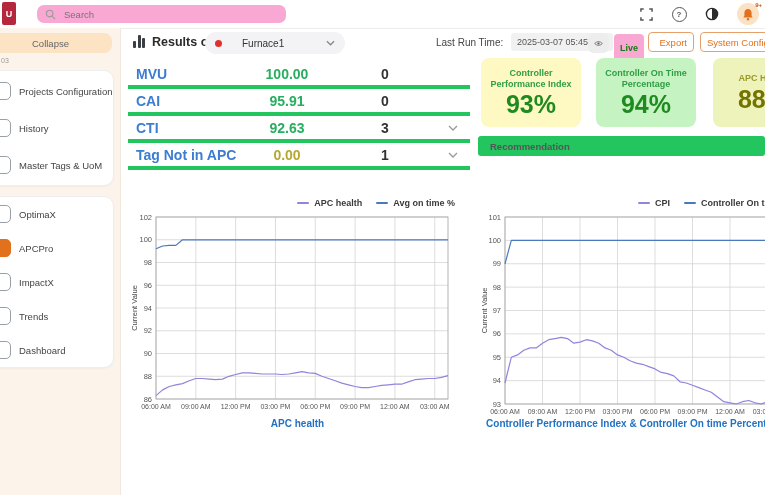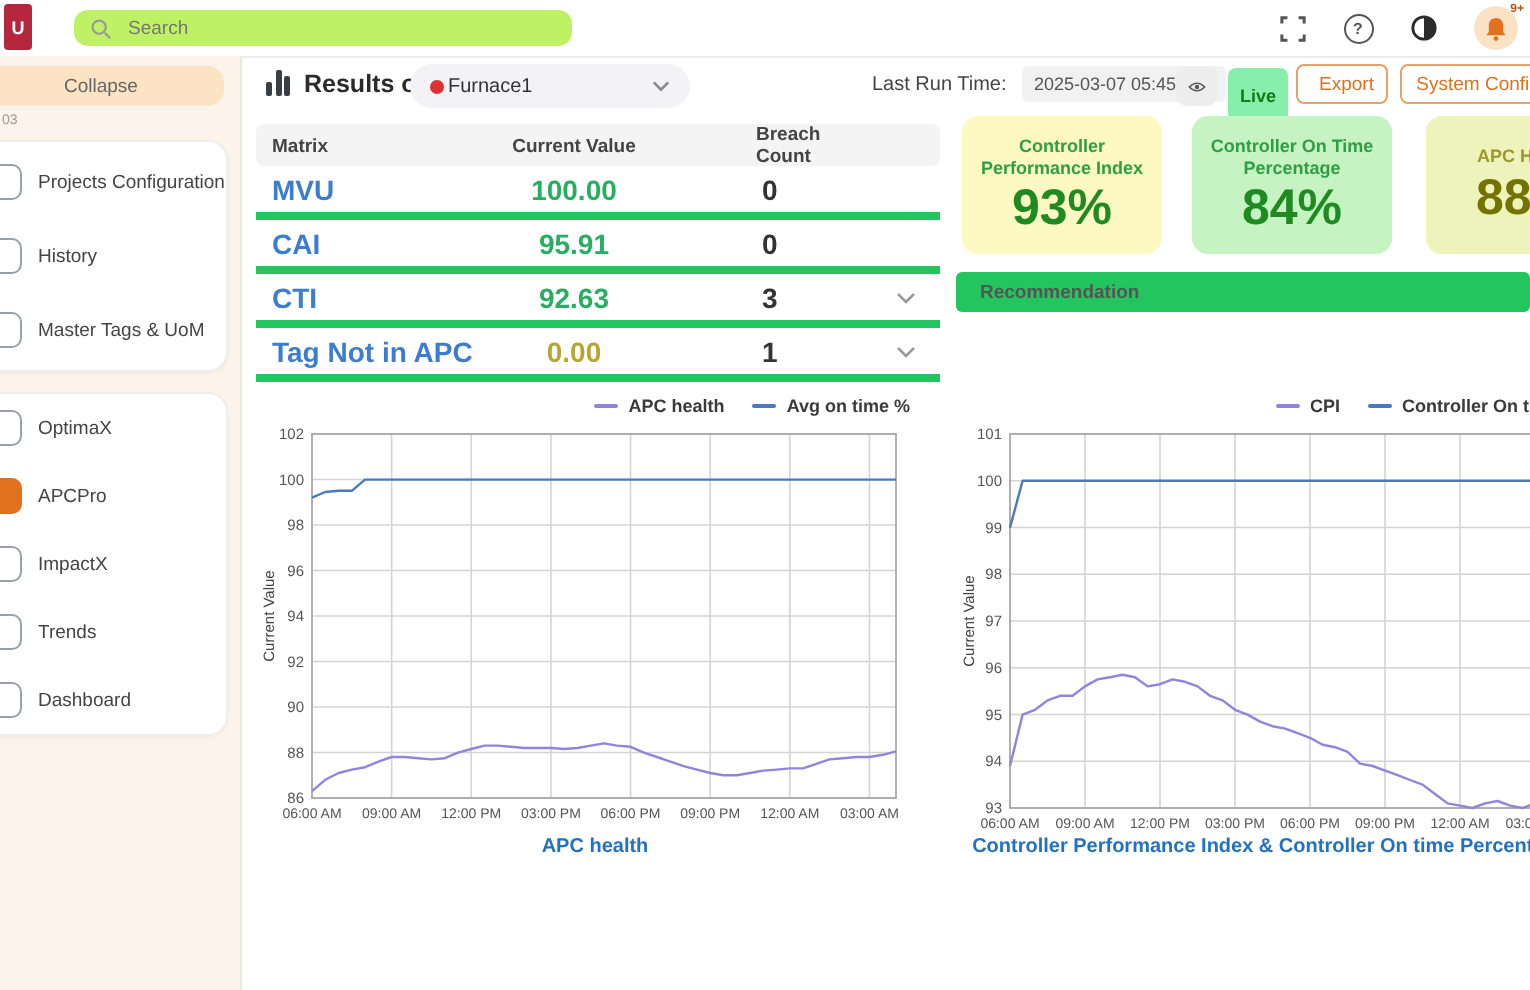--- a/index.html
+++ b/index.html
@@ -2,21 +2,21 @@
 <html><head>
 <meta charset="utf-8">
 <style>
   html,body{margin:0;padding:0}
   body{width:765px;height:495px;overflow:hidden;position:relative;background:#fff;
        font-family:"Liberation Sans",sans-serif;color:#333}
   
   .topbar{position:absolute;left:0;top:0;width:765px;height:28px;background:#fff;border-bottom:1px solid #ececec}
   .logo{position:absolute;left:2px;top:2px;width:14px;height:23px;background:#b5273d;border-radius:2px;
         color:#fff;font-size:9px;font-weight:bold;display:flex;align-items:center;justify-content:center}
-  .search{position:absolute;left:37px;top:5px;width:233px;height:18px;background:#bef264;border:none;
+  .search{position:absolute;left:37px;top:5px;width:233px;height:18px;background:#f9a8d4;border:none;
           border-radius:7px;display:flex;align-items:center;padding:0 8px;gap:6px}
   .search input{border:none;background:transparent;outline:none;font-size:9.5px;color:#555;width:180px;
                 font-family:"Liberation Sans",sans-serif}
   .tb-icons{position:absolute;right:6px;top:0;height:28px;display:flex;align-items:center;gap:17px}
   .tb-ic{width:16px;height:16px;display:flex;align-items:center;justify-content:center;cursor:pointer}
   .help-circ{width:13px;height:13px;border:1.2px solid #555;border-radius:50%;font-size:8px;color:#555;
              display:flex;align-items:center;justify-content:center;font-weight:bold}
   .bell-wrap{width:22px;height:22px;background:#fbe2c4;border-radius:50%;position:relative;
              display:flex;align-items:center;justify-content:center}
   .bell-badge{position:absolute;top:-1px;right:-3px;font-size:6px;color:#c05010;font-weight:bold}
@@ -32,33 +32,33 @@
   .sg2{top:168px;height:170px}
   .sitem{display:flex;align-items:center;gap:8px;padding-left:4px;height:34px;cursor:pointer}
   .sicon{width:16px;height:16px;flex:none;border:1.2px solid #9aa0a8;border-radius:5px;background:#fff}
   .sicon.active{background:#e2711d;border-color:#e2711d}
   .sitem span.lbl{font-size:9.5px;color:#444;white-space:nowrap}
   
   .mh-icon{position:absolute;left:133px;top:35px;width:14px;height:13px;display:flex;align-items:flex-end;gap:1.5px}
   .mh-icon i{display:block;width:3px;background:#3a3f44;border-radius:1px}
   .results-label{position:absolute;left:152px;top:35px;font-size:12.5px;font-weight:bold;color:#2b2b2b}
   .unit-dd{position:absolute;left:205px;top:32px;width:120px;height:22px;background:#f3f3f6;border-radius:11px;
-           display:flex;align-items:center;padding:0 10px;gap:2px;cursor:pointer}
+           display:flex;align-items:center;padding:0 10px;gap:20px;cursor:pointer}
   .red-dot{width:7px;height:7px;border-radius:50%;background:#e03131;flex:none}
   .unit-dd .txt{font-size:10px;color:#333;flex:1}
   .lr-label{position:absolute;left:436px;top:37px;font-size:10px;color:#444}
   .lr-input{position:absolute;left:511px;top:33px;width:90px;height:18px;background:#f1f1f2;border:none;
             border-radius:3px;font-size:9px;color:#555;padding:0 6px;font-family:"Liberation Sans",sans-serif}
   .eye-btn{position:absolute;left:588px;top:33px;width:21px;height:20px;background:#ededee;border:none;
            border-radius:6px;display:flex;align-items:center;justify-content:center;cursor:pointer}
-  .live{position:absolute;left:614px;top:34px;width:30px;height:27px;background:#86efac;border-radius:4px;
+  .live{position:absolute;left:614px;top:34px;width:30px;height:27px;background:#f9a8d4;border-radius:4px;
         font-size:9px;font-weight:bold;color:#157a15;display:flex;align-items:center;justify-content:center}
   .live i{position:absolute;right:1px;bottom:-2px;width:3px;height:3px;border-radius:50%;background:#0a5a0a}
   .obtn{position:absolute;top:32px;height:20px;background:#fff;border:1px solid #e8a06a;border-radius:4px;
-        color:#e2711d;font-size:9.5px;display:flex;align-items:center;justify-content:flex-end;gap:4px;
+        color:#e2711d;font-size:9.5px;display:flex;align-items:center;justify-content:flex-start;gap:4px;
         cursor:pointer;font-family:"Liberation Sans",sans-serif}
   .export-btn{left:648px;width:46px}
   .sysconf-btn{left:700px;width:106px}
   
   .mtable{position:absolute;left:128px;top:62px;width:342px}
   .thead{display:grid;grid-template-columns:120px 78px 110px 34px;background:#f4f4f5;border-radius:4px;
          height:21px;align-items:center;font-size:9.5px;font-weight:bold;color:#444}
   .trow{display:grid;grid-template-columns:120px 78px 110px 34px;height:23px;align-items:center;
         border-bottom:4px solid #22c55e;font-size:14px;cursor:pointer}
   .c-name{padding-left:8px;font-weight:bold;color:#3c7dd0}
@@ -201,26 +201,20 @@
     <path d="M1.5 8.5 C1.5 4.5 4 3 8 3" fill="none" stroke="#e2711d" stroke-width="1.3"></path>
     <path d="M6 0.8 L9.5 3 L6 5.2" fill="none" stroke="#e2711d" stroke-width="1.3"></path>
   </svg>
   <span>Export</span>
 </button>
 <button class="obtn sysconf-btn">
   <span>System Configuration</span>
 </button>
 
 <div class="mtable">
-  <div class="thead">
-    <span class="c-name">Matrix</span>
-    <span class="c-val">Current Value</span>
-    <span class="c-breach" style="padding-left:52px">Breach Count</span>
-    <span></span>
-  </div>
   <div class="trow">
     <span class="c-name">MVU</span>
     <span class="c-val" style="color: rgb(39, 174, 96);">100.00</span>
     <span class="c-breach">0</span>
       <span></span>
   </div>
   <div class="trow">
     <span class="c-name">CAI</span>
     <span class="c-val" style="color: rgb(39, 174, 96);">95.91</span>
     <span class="c-breach">0</span>
@@ -247,21 +241,21 @@
     </span>
   </div>
 </div>
 
 <div class="kcard" style="left: 481px; background: #fef9c3;">
   <div class="kt" style="color: rgb(47, 158, 68);">Controller Performance Index</div>
   <div class="kv" style="color: rgb(31, 138, 31);">93%</div>
 </div>
 <div class="kcard" style="left: 596px; background: rgb(198, 243, 194);">
   <div class="kt" style="color: rgb(47, 158, 68);">Controller On Time Percentage</div>
-  <div class="kv" style="color: rgb(31, 138, 31);">84%</div>
+  <div class="kv" style="color: rgb(31, 138, 31);">94%</div>
 </div>
 <div class="kcard" style="left: 713px; background: rgb(238, 242, 187);">
   <div class="kt" style="color: rgb(154, 154, 42);">APC Health</div>
   <div class="kv" style="color: rgb(115, 115, 0);">88%</div>
 </div>
 
 <div class="reco">
   <div class="reco-head">Recommendation</div>
 </div>
 

